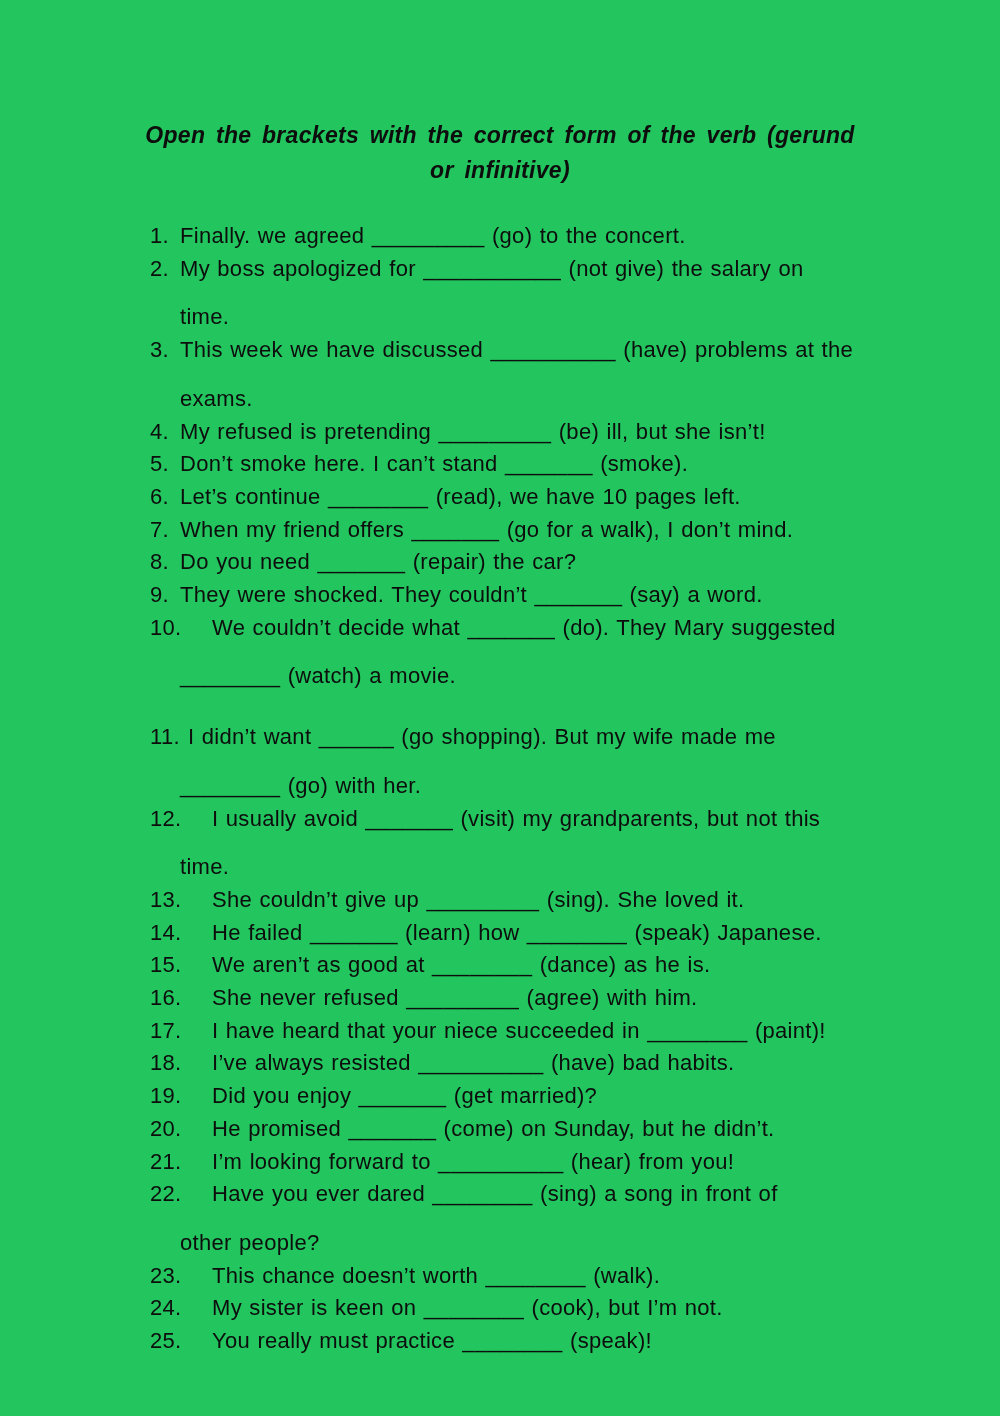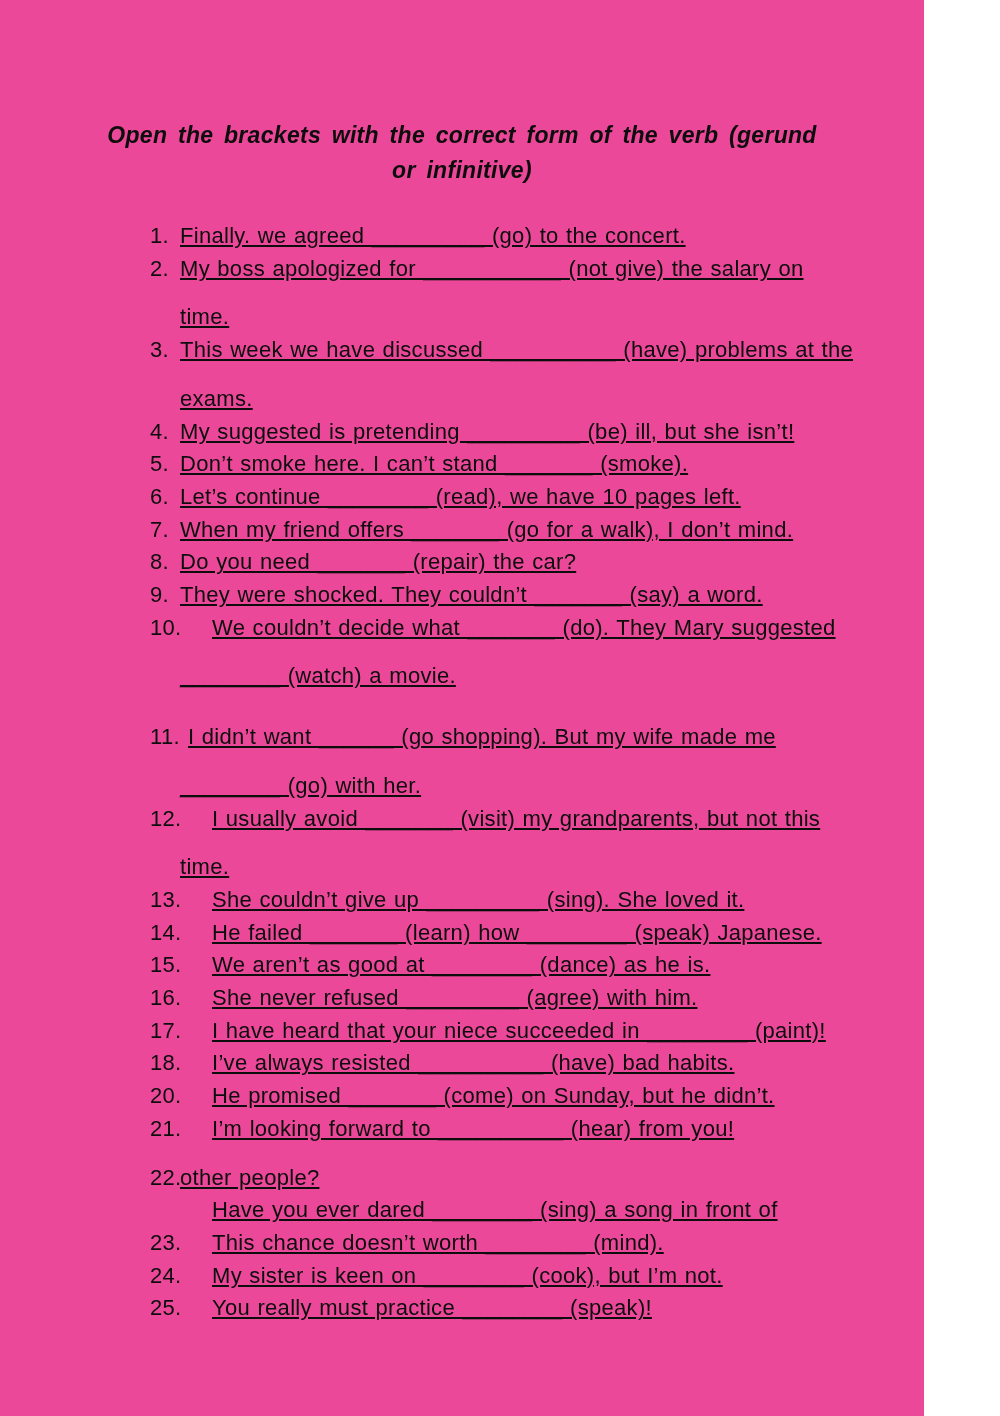--- a/index.html
+++ b/index.html
@@ -2,23 +2,23 @@
 <html><head>
 <meta charset="utf-8">
 <style>
   html, body {
     margin: 0;
     padding: 0;
     background: #ffffff;
   }
   .page {
     position: relative;
-    width: 924px;
+    width: 1000px;
     height: 1416px;
-    background: #ec4899;
+    background: #22c55e;
     overflow: hidden;
     color: #0d0d0d;
     font-family: "Liberation Sans", "DejaVu Sans", sans-serif;
   }
   .title {
     margin: 118px 60px 0 60px;
     text-align: center;
     font-weight: bold;
     font-style: italic;
     font-size: 23px;
@@ -36,21 +36,20 @@
   .item {
     position: relative;
   }
   .num {
     position: absolute;
     left: 0;
     top: 0;
   }
   .line {
     white-space: nowrap;
-    text-decoration: underline;
   }
   
   .line.first.d1 { padding-left: 30px; }
   .line.first.d2 { padding-left: 62px; }
   .line.first.sp { padding-left: 38px; margin-top: 28px; }
   .line.cont     { padding-left: 30px; margin-top: 16px; }
 </style>
 </head>
 <body>
 
@@ -69,21 +68,21 @@
         <div class="line first d1">My boss apologized for ___________ (not give) the salary on</div>
         <div class="line cont">time.</div>
       </div>
       <div class="item">
         <span class="num">3.</span>
         <div class="line first d1">This week we have discussed __________ (have) problems at the</div>
         <div class="line cont">exams.</div>
       </div>
       <div class="item">
         <span class="num">4.</span>
-        <div class="line first d1">My suggested is pretending _________ (be) ill, but she isn’t!</div>
+        <div class="line first d1">My refused is pretending _________ (be) ill, but she isn’t!</div>
       </div>
       <div class="item">
         <span class="num">5.</span>
         <div class="line first d1">Don’t smoke here. I can’t stand _______ (smoke).</div>
       </div>
       <div class="item">
         <span class="num">6.</span>
         <div class="line first d1">Let’s continue ________ (read), we have 10 pages left.</div>
       </div>
       <div class="item">
@@ -131,35 +130,39 @@
       </div>
       <div class="item">
         <span class="num">17.</span>
         <div class="line first d2">I have heard that your niece succeeded in ________ (paint)!</div>
       </div>
       <div class="item">
         <span class="num">18.</span>
         <div class="line first d2">I’ve always resisted __________ (have) bad habits.</div>
       </div>
       <div class="item">
+        <span class="num">19.</span>
+        <div class="line first d2">Did you enjoy _______ (get married)?</div>
+      </div>
+      <div class="item">
         <span class="num">20.</span>
         <div class="line first d2">He promised _______ (come) on Sunday, but he didn’t.</div>
       </div>
       <div class="item">
         <span class="num">21.</span>
         <div class="line first d2">I’m looking forward to __________ (hear) from you!</div>
       </div>
       <div class="item">
         <span class="num">22.</span>
+        <div class="line first d2">Have you ever dared ________ (sing) a song in front of</div>
         <div class="line cont">other people?</div>
-        <div class="line first d2">Have you ever dared ________ (sing) a song in front of</div>
       </div>
       <div class="item">
         <span class="num">23.</span>
-        <div class="line first d2">This chance doesn’t worth ________ (mind).</div>
+        <div class="line first d2">This chance doesn’t worth ________ (walk).</div>
       </div>
       <div class="item">
         <span class="num">24.</span>
         <div class="line first d2">My sister is keen on ________ (cook), but I’m not.</div>
       </div>
       <div class="item">
         <span class="num">25.</span>
         <div class="line first d2">You really must practice ________ (speak)!</div>
       </div>
     </div>

